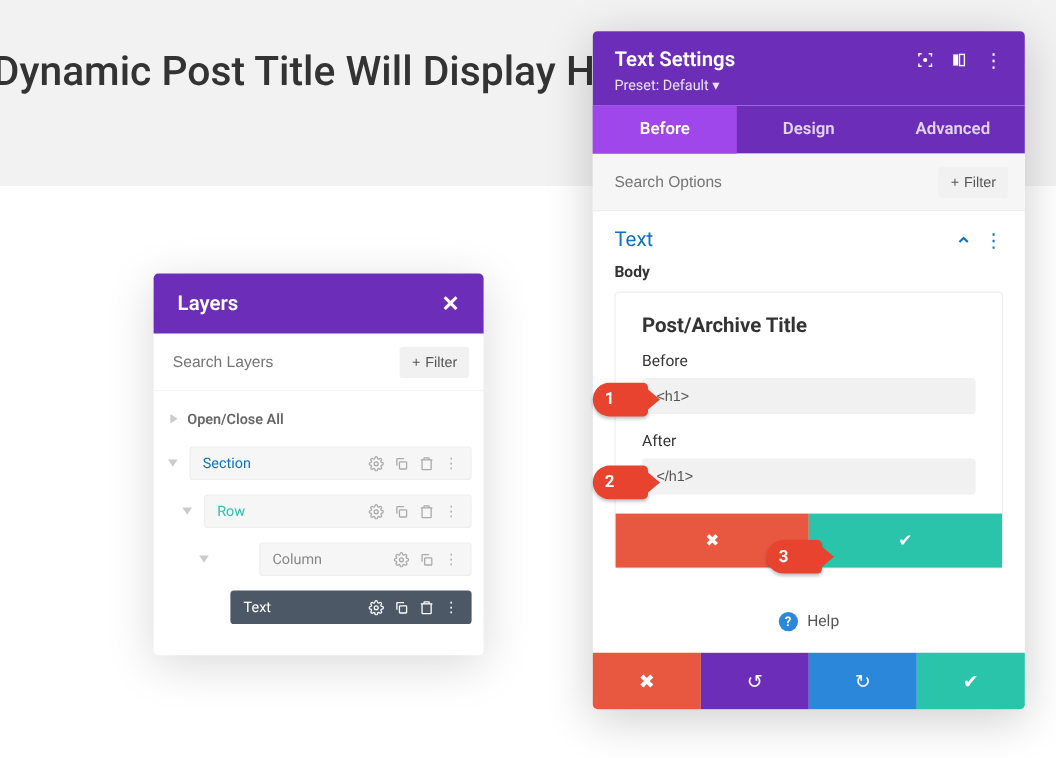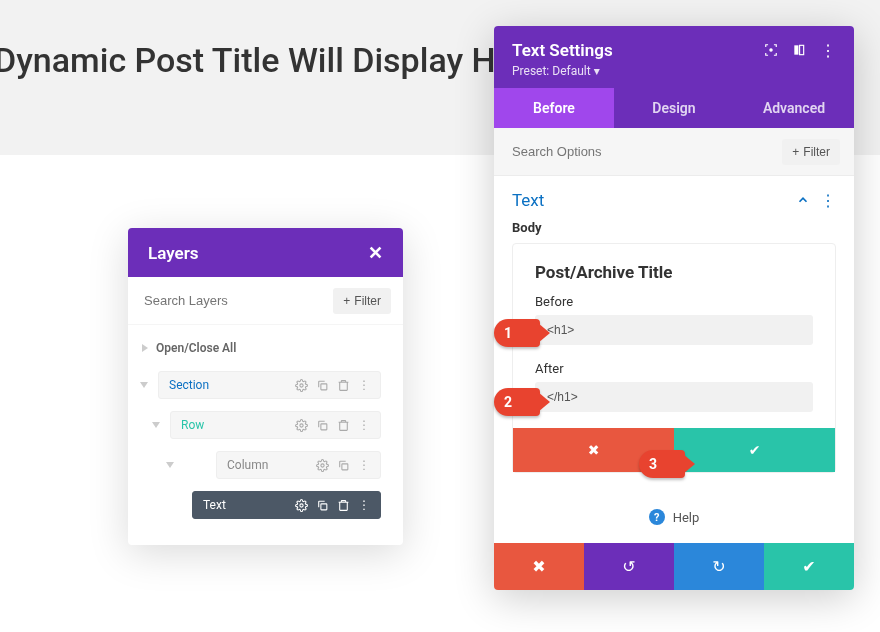--- a/index.html
+++ b/index.html
@@ -74,21 +74,21 @@
     border-radius: 3px;
     padding: 6px 10px;
     font-size: 12px;
     color: #555;
     display: inline-flex;
     align-items: center;
     gap: 4px;
     cursor: pointer;
   }
   .layers-body {
-    padding: 6px 12px 20px 0;
+    padding: 6px 0 20px 0;
   }
   .open-close {
     display: flex;
     align-items: center;
     gap: 8px;
     padding: 10px 14px;
     font-size: 12px;
     color: #666;
     font-weight: 600;
   }

